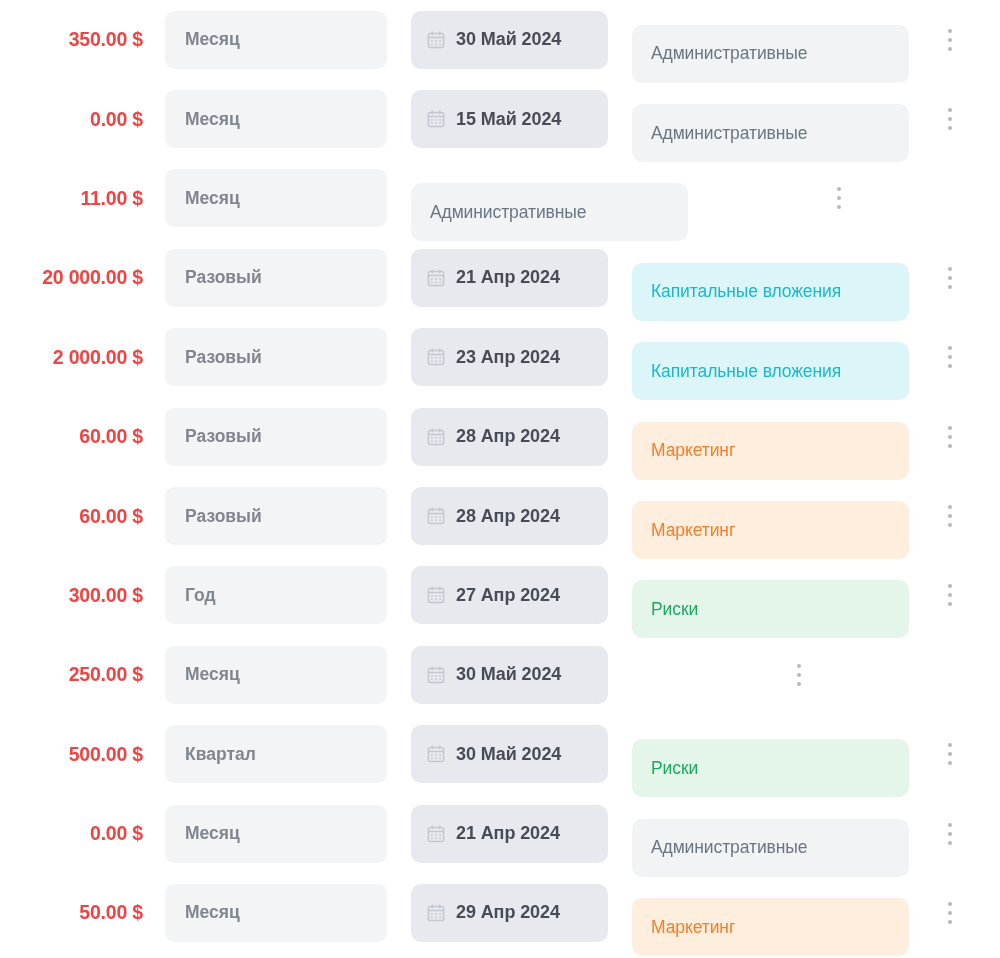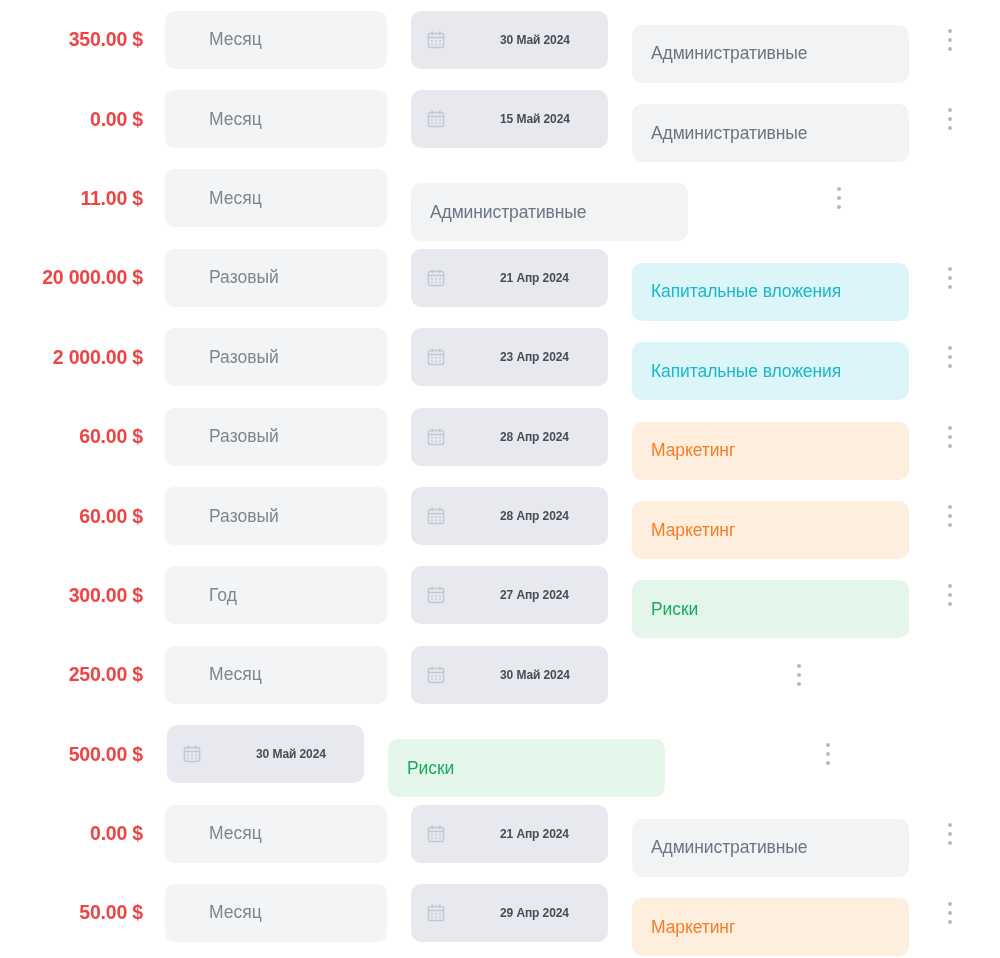--- a/index.html
+++ b/index.html
@@ -52,25 +52,24 @@
     background: #f3f4f6;
     border-radius: 9px;
     display: flex;
     align-items: center;
     box-sizing: border-box;
     padding: 0 20px;
     overflow: hidden;
   }
   .period-text {
     font-size: 17.5px;
-    font-weight: 400;
+    font-weight: 700;
     color: #80868f;
     white-space: nowrap;
     overflow: hidden;
-    margin-left: 24px;
   }
 
   
   .date-cell {
     flex: 0 0 197px;
     width: 197px;
     margin-left: 24px;
     height: 58px;
     background: #e7e9ee;
     border-radius: 10px;
@@ -81,26 +80,25 @@
     overflow: hidden;
   }
   .cal-icon {
     flex: 0 0 18px;
     width: 18px;
     height: 18px;
     margin-right: 11px;
     display: block;
   }
   .date-text {
-    font-size: 12px;
+    font-size: 18px;
     font-weight: 700;
     letter-spacing: -0.1px;
     color: #474d57;
     white-space: nowrap;
-    margin-left: 44px;
   }
 
   
   .cat-cell {
     flex: 0 0 277px;
     width: 277px;
     margin-left: 24px;
     height: 58px;
     border-radius: 10px;
     display: flex;
@@ -408,20 +406,23 @@
       <div class="menu-cell">
         <div class="kebab">
           <span></span>
           <span></span>
           <span></span>
         </div>
       </div>
     </div>
     <div class="row">
       <div class="amount-cell">500.00 $</div>
+      <div class="period-cell">
+        <span class="period-text">Квартал</span>
+      </div>
       <div class="date-cell">
         <span class="cal-icon"><svg viewBox="0 0 18 18" xmlns="http://www.w3.org/2000/svg">
             <rect x="1.4" y="2.6" width="15.2" height="14" rx="2" fill="none" stroke="#c3c8d0" stroke-width="1.5"></rect>
             <line x1="1.4" y1="6.6" x2="16.6" y2="6.6" stroke="#c3c8d0" stroke-width="1.5"></line>
             <line x1="5.2" y1="1" x2="5.2" y2="3.8" stroke="#c3c8d0" stroke-width="1.5" stroke-linecap="round"></line>
             <line x1="12.8" y1="1" x2="12.8" y2="3.8" stroke="#c3c8d0" stroke-width="1.5" stroke-linecap="round"></line>
             <rect x="4" y="9" width="1.8" height="1.8" fill="#c8cdd4"></rect>
             <rect x="8.1" y="9" width="1.8" height="1.8" fill="#c8cdd4"></rect>
             <rect x="12.2" y="9" width="1.8" height="1.8" fill="#c8cdd4"></rect>
             <rect x="4" y="12.4" width="1.8" height="1.8" fill="#c8cdd4"></rect>

